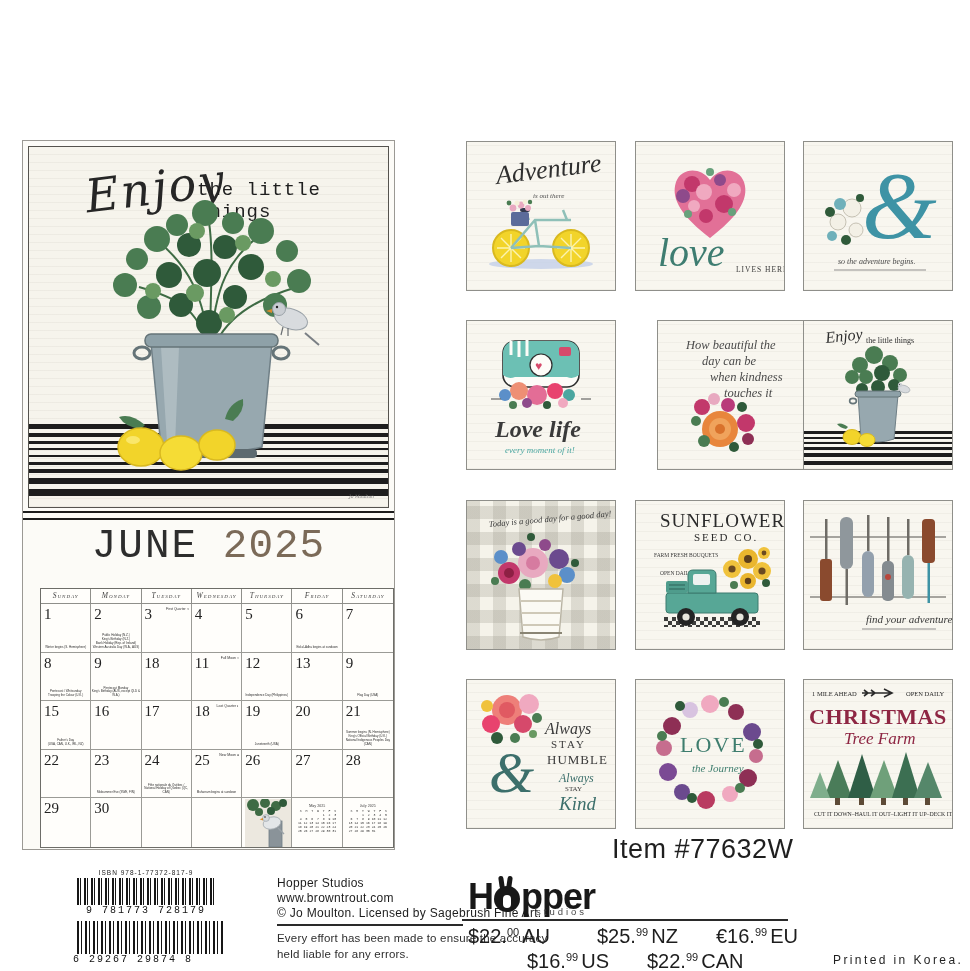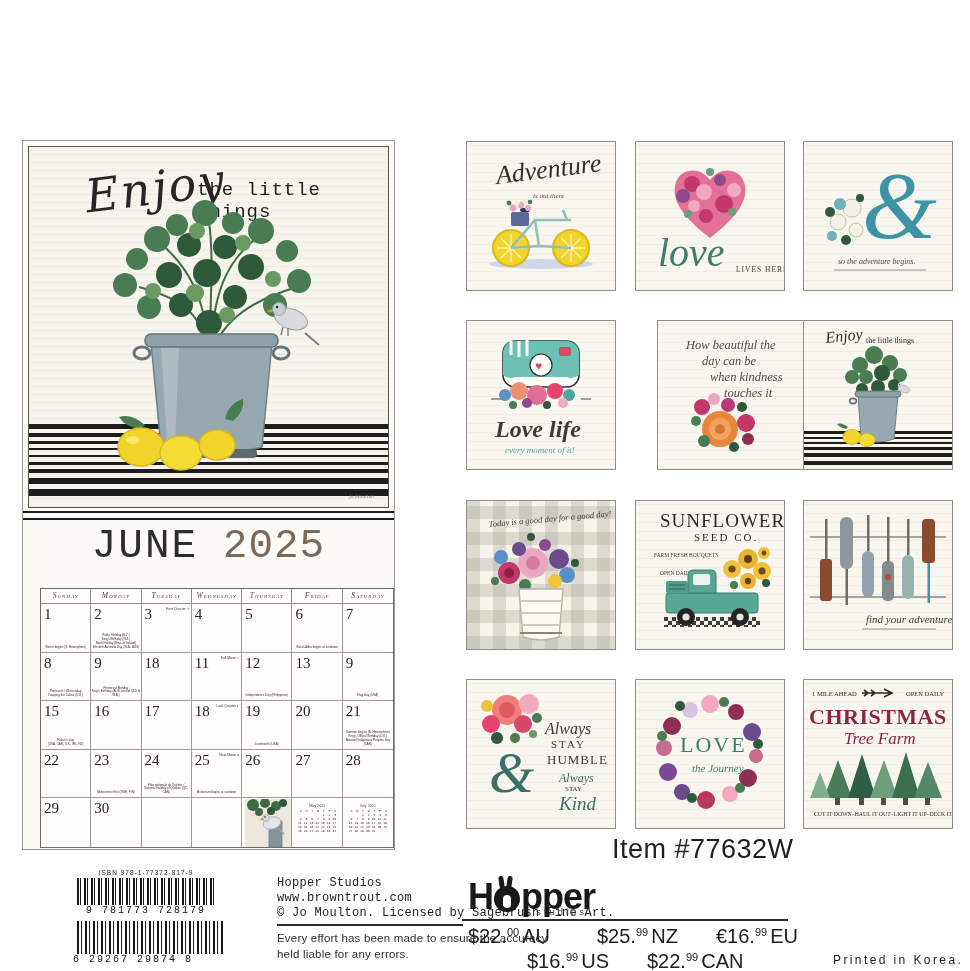--- a/index.html
+++ b/index.html
@@ -55,21 +55,21 @@
               letter-spacing:1px;color:#222;}
   .bars1{left:77px;top:878px;width:138px;height:27px;
          background:repeating-linear-gradient(90deg,#161616 0 2px,#fff 2px 3px,#161616 3px 4px,#fff 4px 7px);}
   .isbn-digits{left:73px;top:905px;width:146px;text-align:center;
                font:10px "Liberation Mono",monospace;letter-spacing:2px;color:#111;}
   .bars2{left:77px;top:921px;width:146px;height:33px;
          background:repeating-linear-gradient(90deg,#161616 0 2px,#fff 2px 4px,#161616 4px 5px,#fff 5px 8px);}
   .upc-digits{left:73px;top:954px;width:154px;text-align:left;
               font:10px "Liberation Mono",monospace;letter-spacing:2px;color:#111;}
 
-  .pubinfo{left:277px;top:876px;font-size:12px;line-height:15px;color:#1d1d1d;letter-spacing:.3px;font-family:Liberation Mono, monospace;}
+  .pubinfo{left:277px;top:876px;font-size:12px;line-height:15px;color:#1d1d1d;letter-spacing:.3px;}
   .rule1{left:277px;top:924px;width:186px;height:2px;background:#2a2a2a;}
   .disclaimer{left:277px;top:930px;font-size:11.5px;line-height:16px;color:#2e2e2e;letter-spacing:.2px;}
 
   .logo{left:468px;top:876px;font-weight:bold;font-size:36px;color:#181818;letter-spacing:-1px;}
   .bunny{display:inline-block;width:26px;height:26px;background:#181818;border-radius:50%;
          position:relative;vertical-align:-3px;margin:0 1px;}
   .bunny:before{content:"";position:absolute;left:5px;top:-10px;width:5px;height:13px;
                 background:#181818;border-radius:3px;transform:rotate(-8deg);}
   .bunny:after{content:"";position:absolute;left:13px;top:-10px;width:5px;height:13px;
                background:#181818;border-radius:3px;transform:rotate(8deg);}

